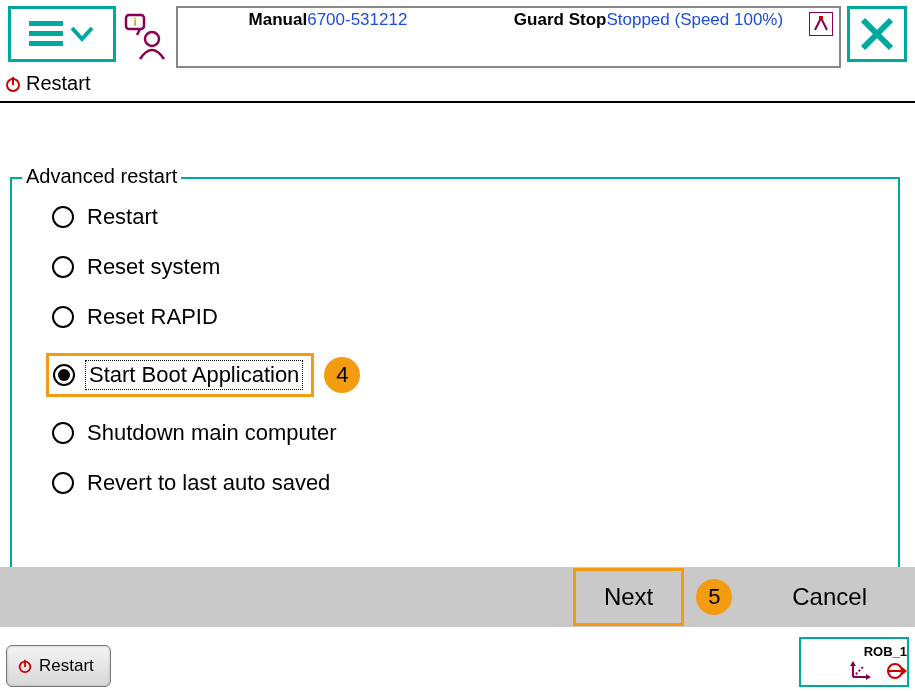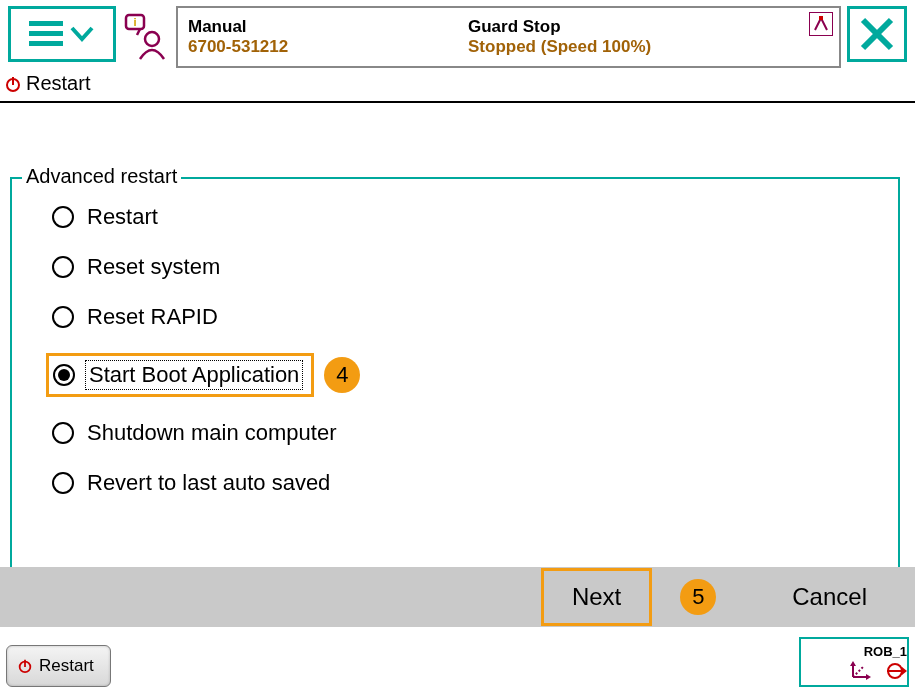--- a/index.html
+++ b/index.html
@@ -38,25 +38,25 @@
   }
   .status-panel {
     flex: 1;
     border: 2px solid #888;
     background: #fff;
     display: flex;
     padding: 2px 10px;
     position: relative;
     font-size: 17px;
   }
-  .status-col { display:flex; flex-direction:column; justify-content:center; }
+  .status-col { display:flex; flex-direction:row; justify-content:center; }
   .status-col.left { width: 280px; }
   .status-col.right { flex:1; }
   .status-panel .label { font-weight: bold; color:#000; }
-  .status-panel .val { font-weight: bold; color:#a16207; }
+  .status-panel .val { font-weight: normal; color:#1d4ed8; }
   .mech-icon {
     position:absolute; right:6px; top:4px;
     width:24px; height:24px;
     border:1px solid #8a0050;
     display:flex; align-items:center; justify-content:center;
   }
   .close-btn {
     width: 60px; height:56px;
     border:3px solid #00a99d;
     background:#fff;
@@ -124,21 +124,21 @@
   .button-bar {
     position:absolute;
     left:0; right:0;
     top: 567px;
     height: 60px;
     background:#c9c9c9;
     display:flex;
     justify-content:flex-end;
     align-items:center;
     padding-right: 20px;
-    gap: 28px;
+    gap: 12px;
   }
   .bar-btn {
     font-size:24px;
     padding: 8px 28px;
     background:transparent;
     border:none;
   }
   .next-wrap {
     border:3px solid #f39c12;
     padding:4px 0;

